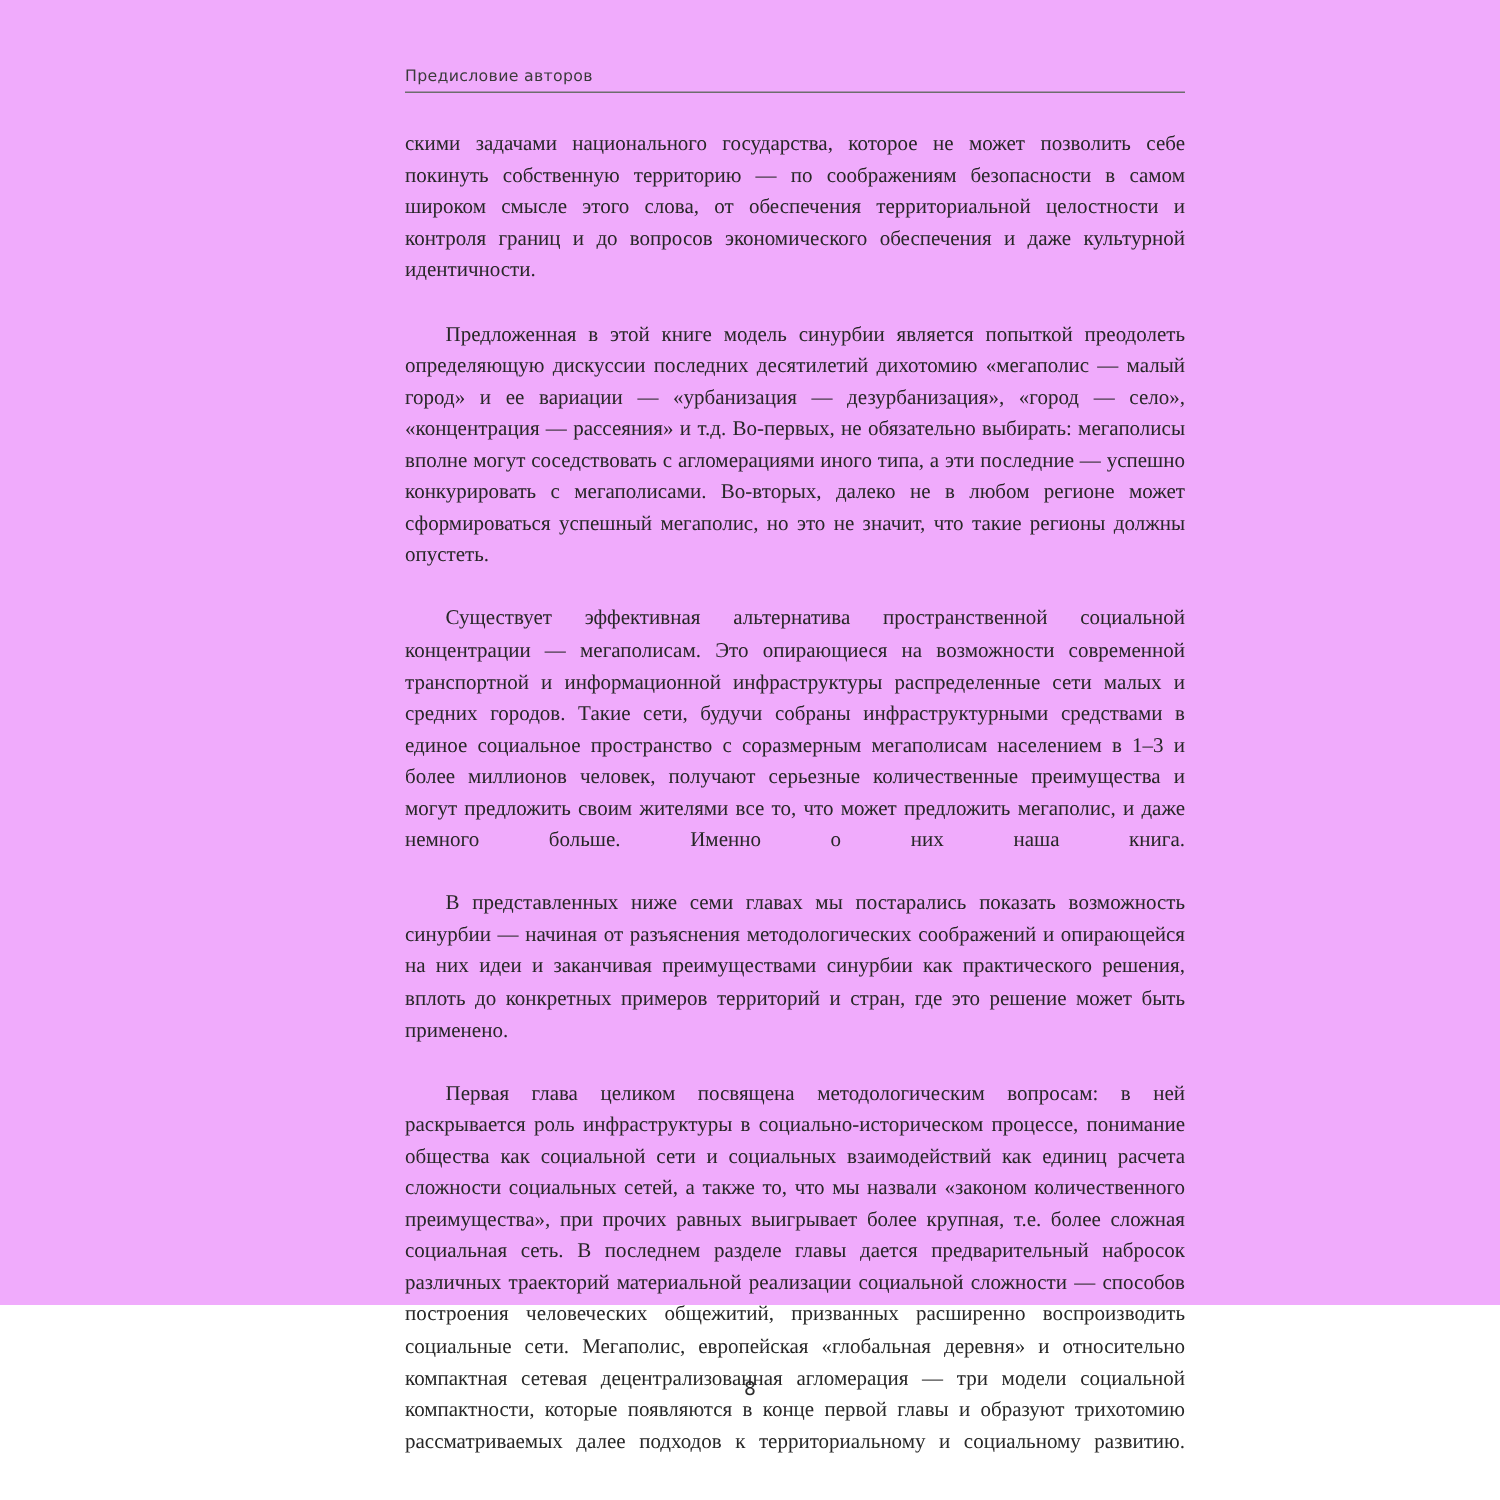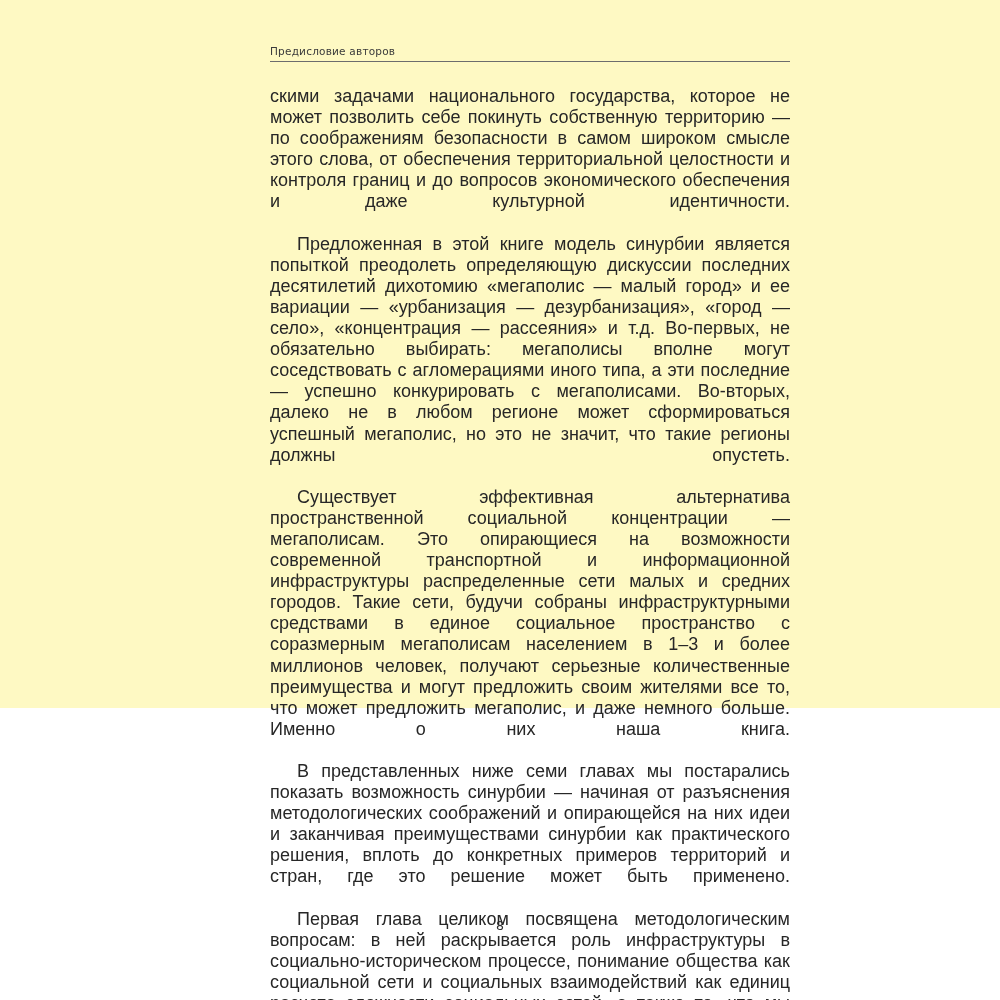--- a/index.html
+++ b/index.html
@@ -12,22 +12,22 @@
     width: 1000px;
     height: 1000px;
     overflow: hidden;
     font-family: "DejaVu Sans", "Liberation Sans", sans-serif;
     -webkit-font-smoothing: antialiased;
   }
 
   .page {
     position: relative;
     width: 1000px;
-    height: 708px;
-    background: #fef9c3;
+    height: 870px;
+    background: #f0abfc;
     box-sizing: border-box;
   }
 
   
   .running-head {
     position: absolute;
     left: 270px;
     top: 44px;
     width: 520px;
   }
@@ -57,22 +57,22 @@
     top: 86px;
     width: 520px;
   }
 
   .para {
     margin: 0;
     padding: 0;
     text-indent: 27px;
     text-align: justify;
     text-justify: inter-word;
-    font-family: Liberation Sans, sans-serif;
-    font-size: 18px;
+    font-family: Liberation Serif, serif;
+    font-size: 14px;
     line-height: 21.1px;
     color: #272727;
     hyphens: none;
     word-spacing: 0.01em;
   }
   .para.no-indent {
     text-indent: 0;
   }
   
   .para::after {

